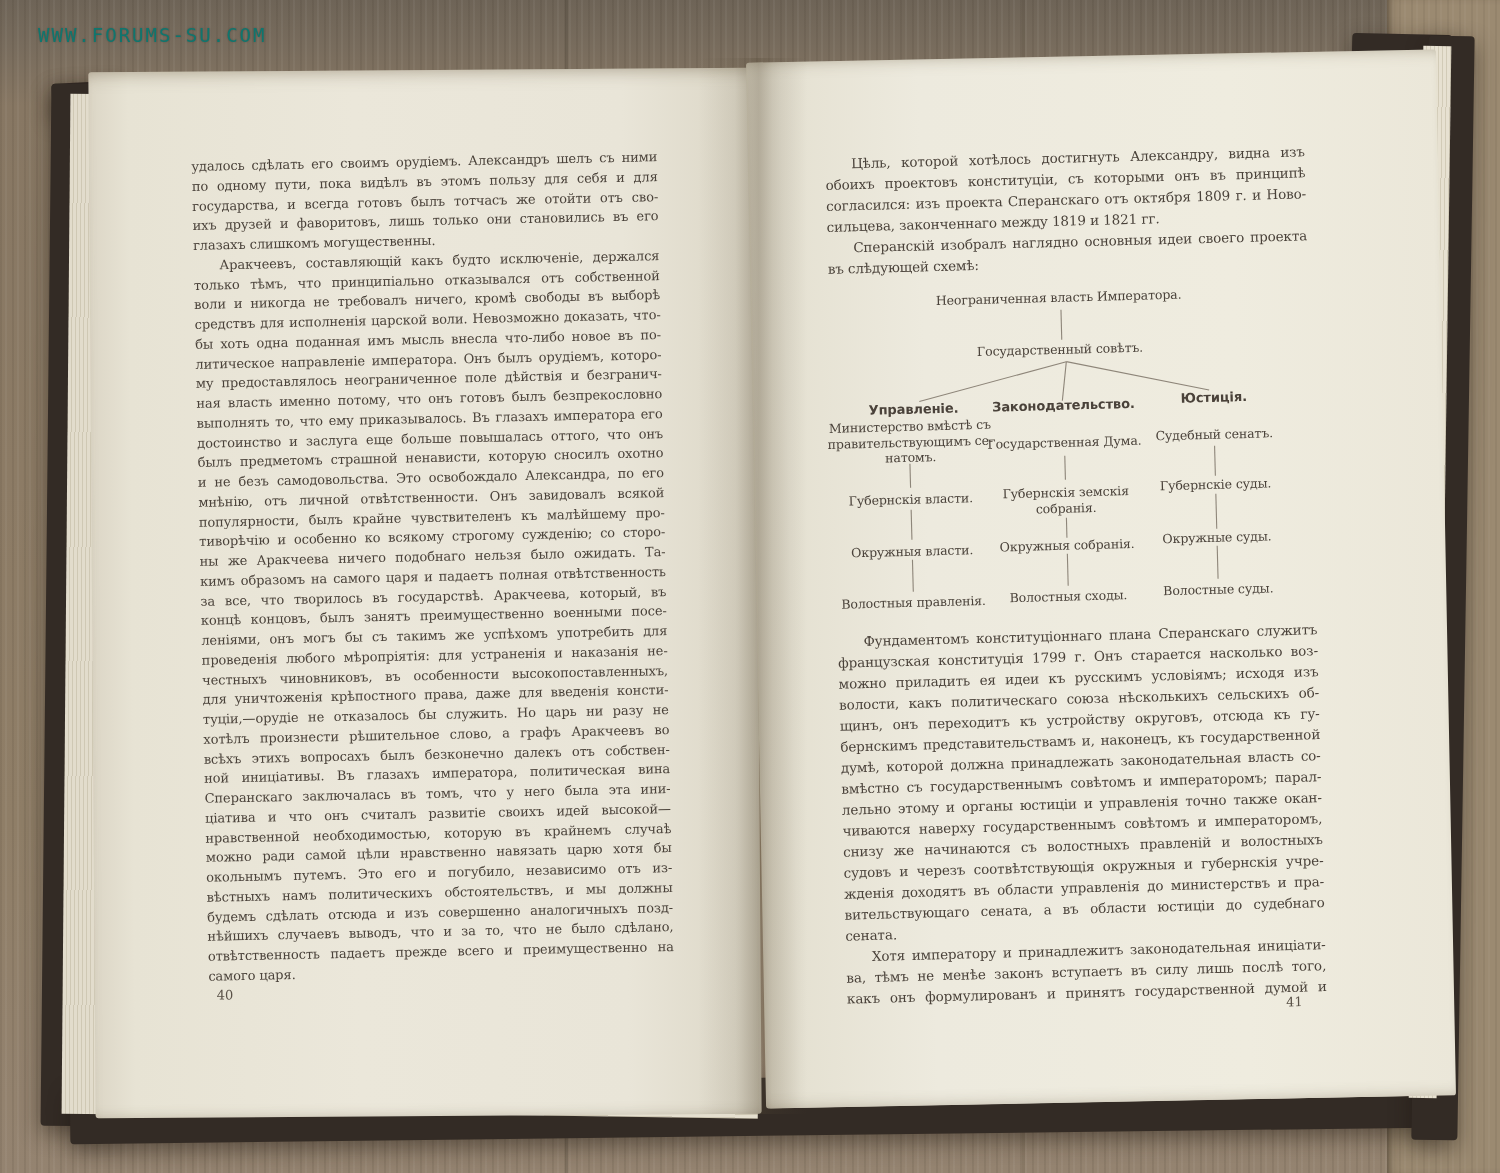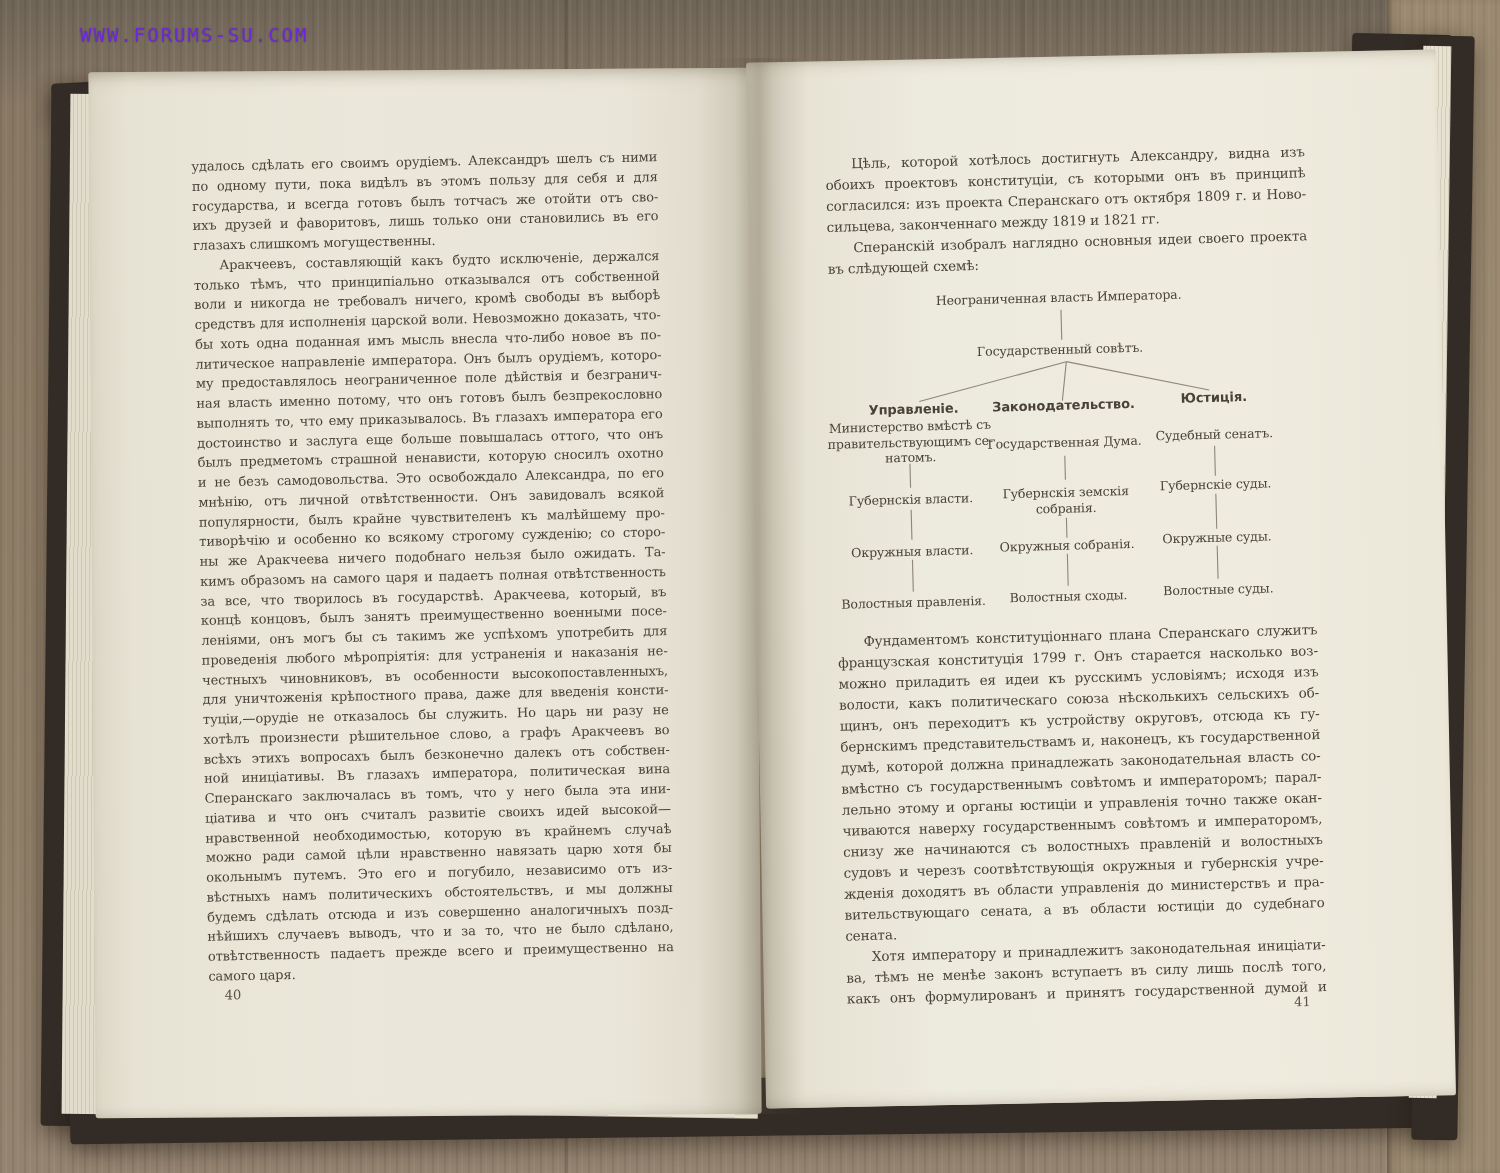--- a/index.html
+++ b/index.html
@@ -48,35 +48,35 @@
 
   
   .ink{color:#4a423a;}
   .lp-content{position:absolute;left:108px;top:82px;width:466px;transform:rotate(-.8deg);
     font-size:13px;line-height:19.75px;letter-spacing:-.1px;}
   .rp-content{position:absolute;left:80px;top:91px;width:480px;transform:rotate(-.4deg);
     font-size:13.5px;line-height:21px;letter-spacing:-.1px;}
   .line{text-align:justify;text-align-last:justify;}
   .line.last{text-align-last:left;}
   .line.indent{text-indent:26px;}
-  .pagenum{position:absolute;font-size:13px;color:#5a5248;margin-left:8px;}
+  .pagenum{position:absolute;font-size:13px;color:#5a5248;}
   .pagenum-left{left:122px;top:916px;}
   .pagenum-right{left:522px;top:942px;}
 
   
   .diagram{position:relative;width:520px;height:330px;margin:14px 0 8px -20px;
     font-size:12.5px;line-height:15.5px;}
   .dg-node{position:absolute;text-align:center;white-space:pre-line;color:#4a423a;}
   .dg-head{font-weight:bold;font-size:13px;font-family:"DejaVu Sans","Liberation Sans",sans-serif;}
   .dg-svg{position:absolute;left:0;top:0;}
 
   
-  .watermark{position:absolute;left:38px;top:24px;color:#6d28d9;
+  .watermark{position:absolute;left:38px;top:24px;color:#0f766e;
     font-family:"DejaVu Sans Mono","Liberation Mono",monospace;
-    font-size:19px;letter-spacing:2px;text-shadow:0 0 2px rgba(0,0,0,.25);margin-left:42px;}
+    font-size:19px;letter-spacing:2px;text-shadow:0 0 2px rgba(0,0,0,.25);}
 </style>
 </head>
 <body>
 
 <div class="scene">
 
   <div class="wood">
     <div class="wood-grain"></div>
   </div>
   <div class="plank-line" style="left:565px;opacity:.5"></div>

